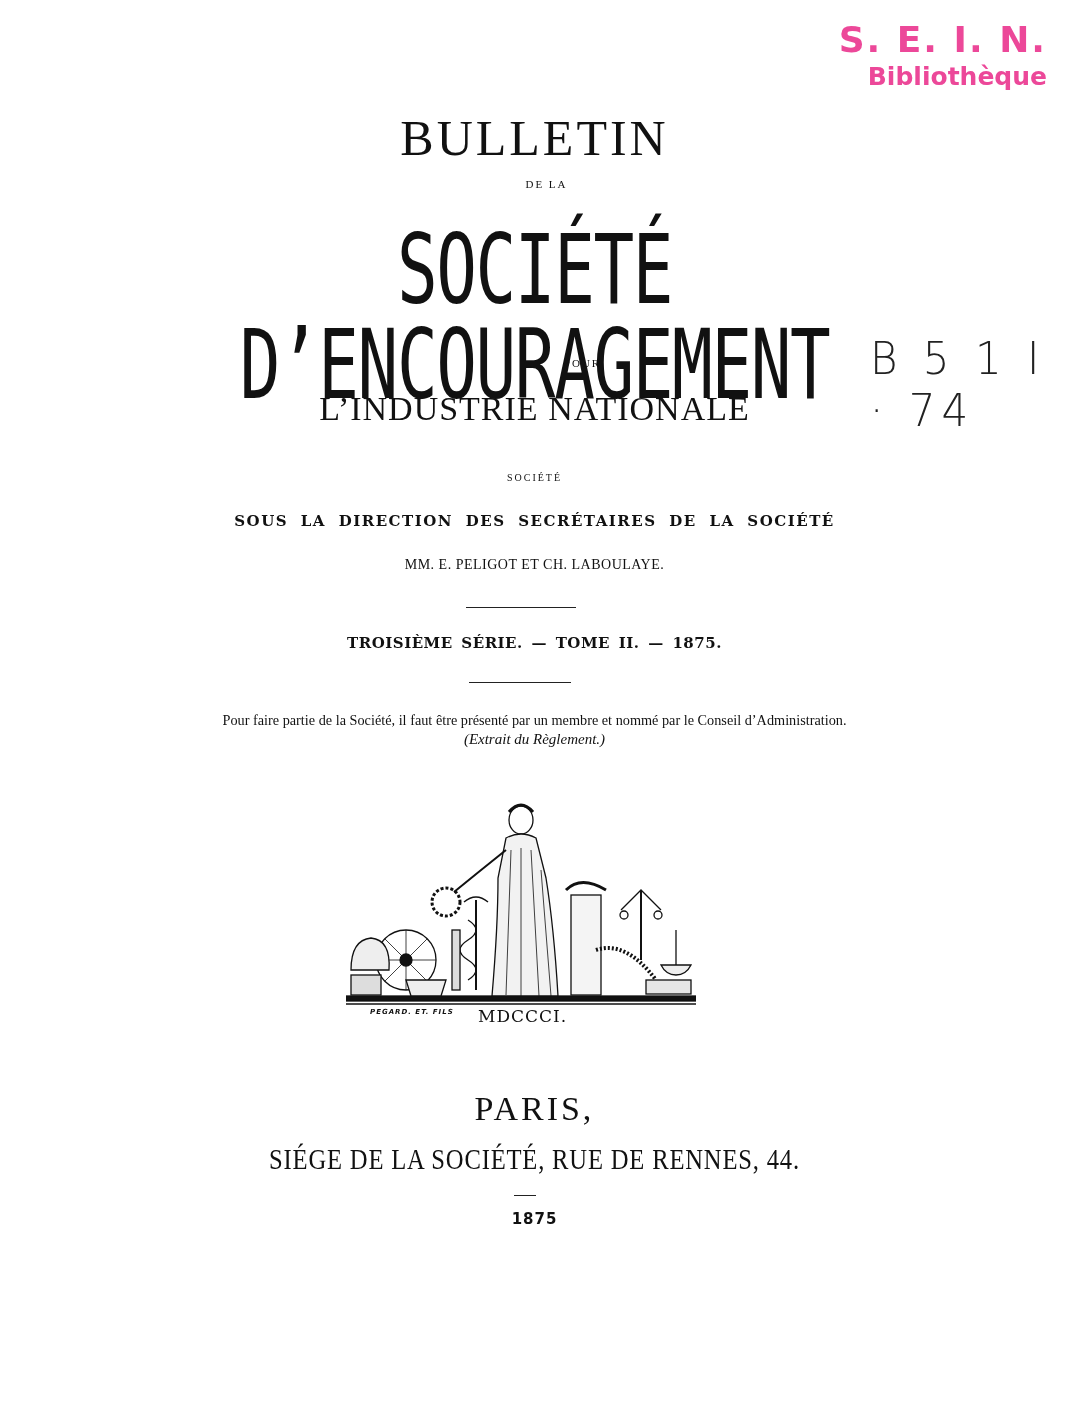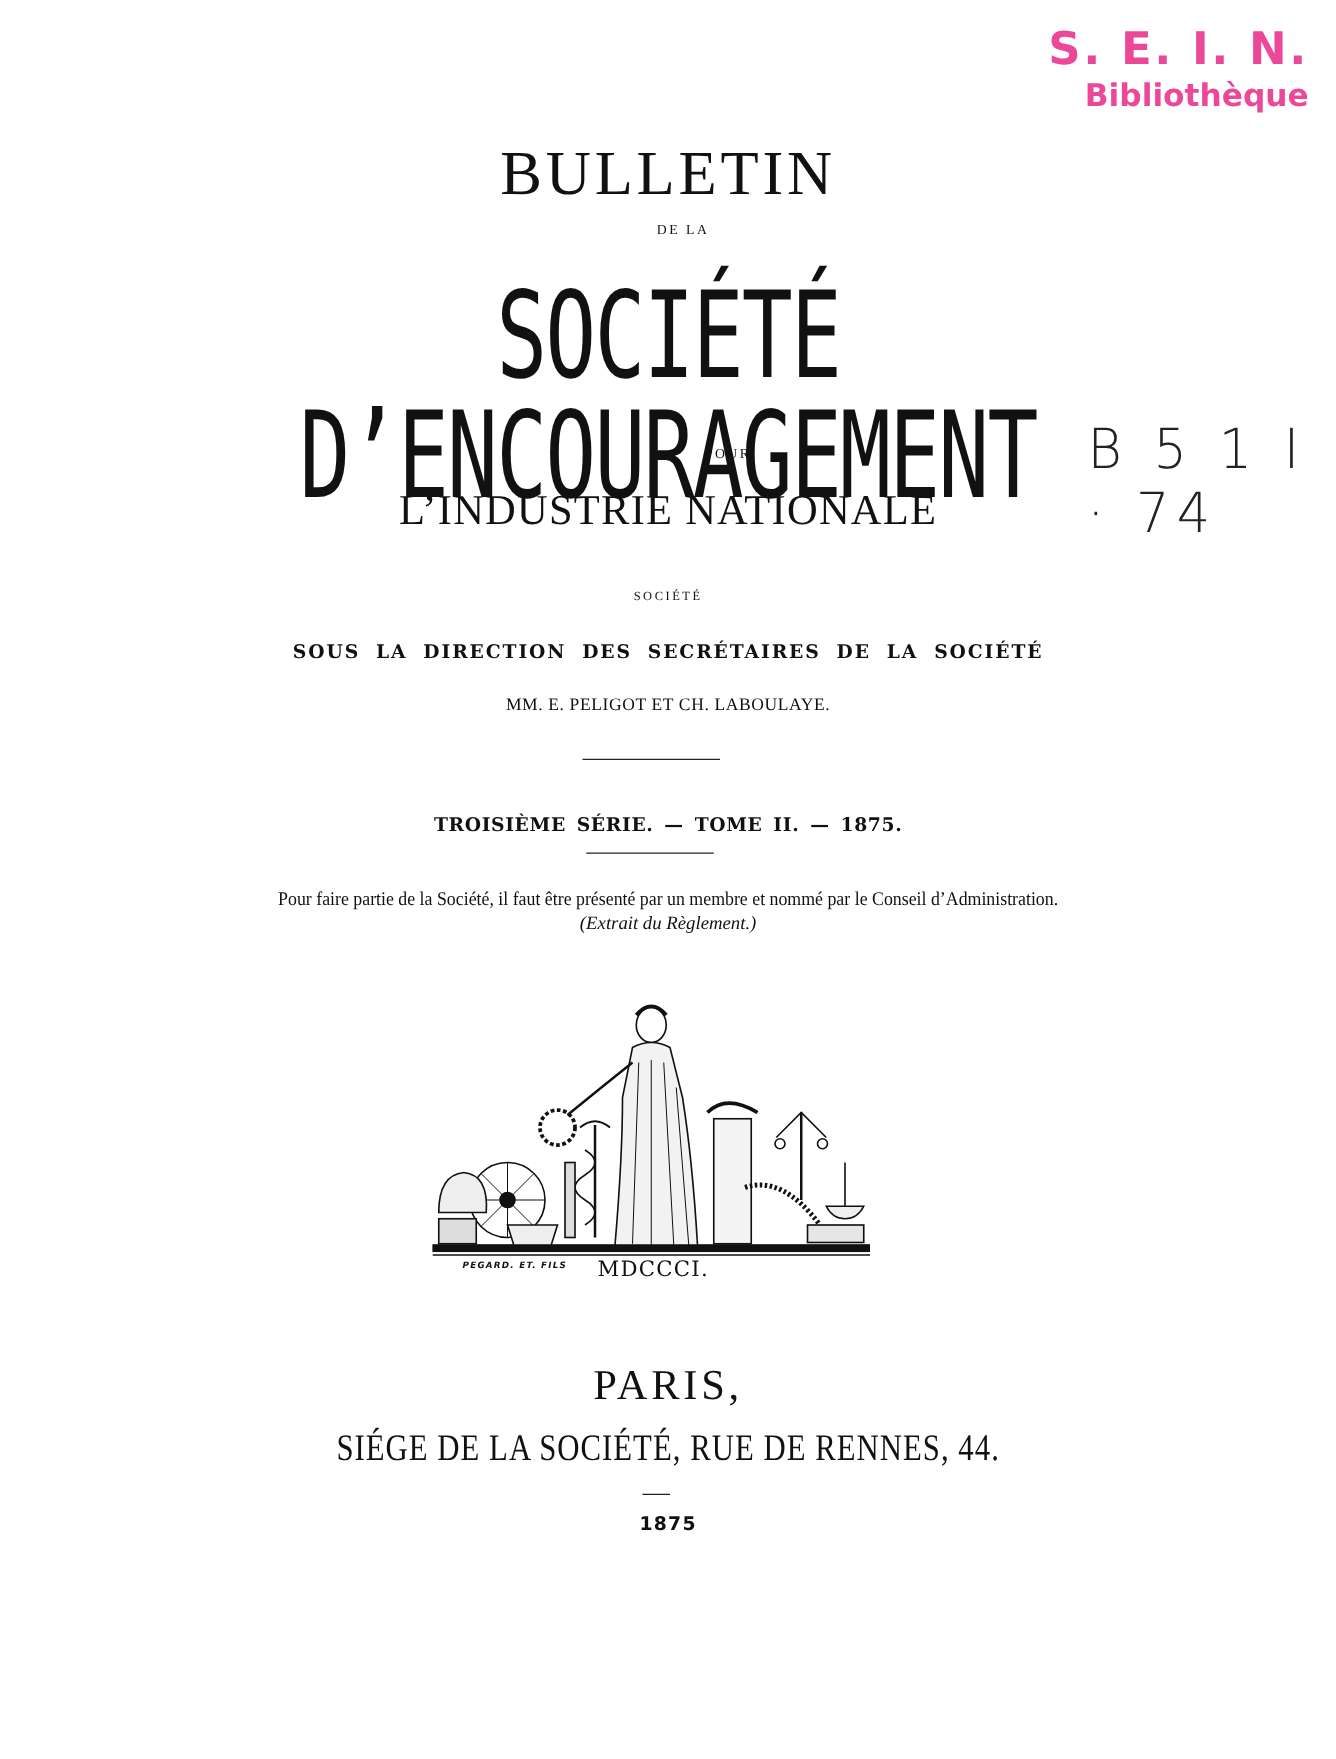--- a/index.html
+++ b/index.html
@@ -66,21 +66,20 @@
     .rule {
       height: 1px; background: #222;
     }
     .t-serie {
       top: 634px;
       font-family: "DejaVu Serif", serif;
       font-weight: bold;
       font-size: 15px;
       letter-spacing: 0.5px;
       word-spacing: 3px;
-      margin-top: 17px;
     }
     .t-notice {
       top: 711px;
       font-size: 15.5px;
       transform: scaleX(0.92);
       transform-origin: center top;
     }
     .t-extrait { top: 731px; font-size: 15px; font-style: italic; }
 
     .engraving { left: 346px; top: 790px; width: 350px; height: 220px; }

